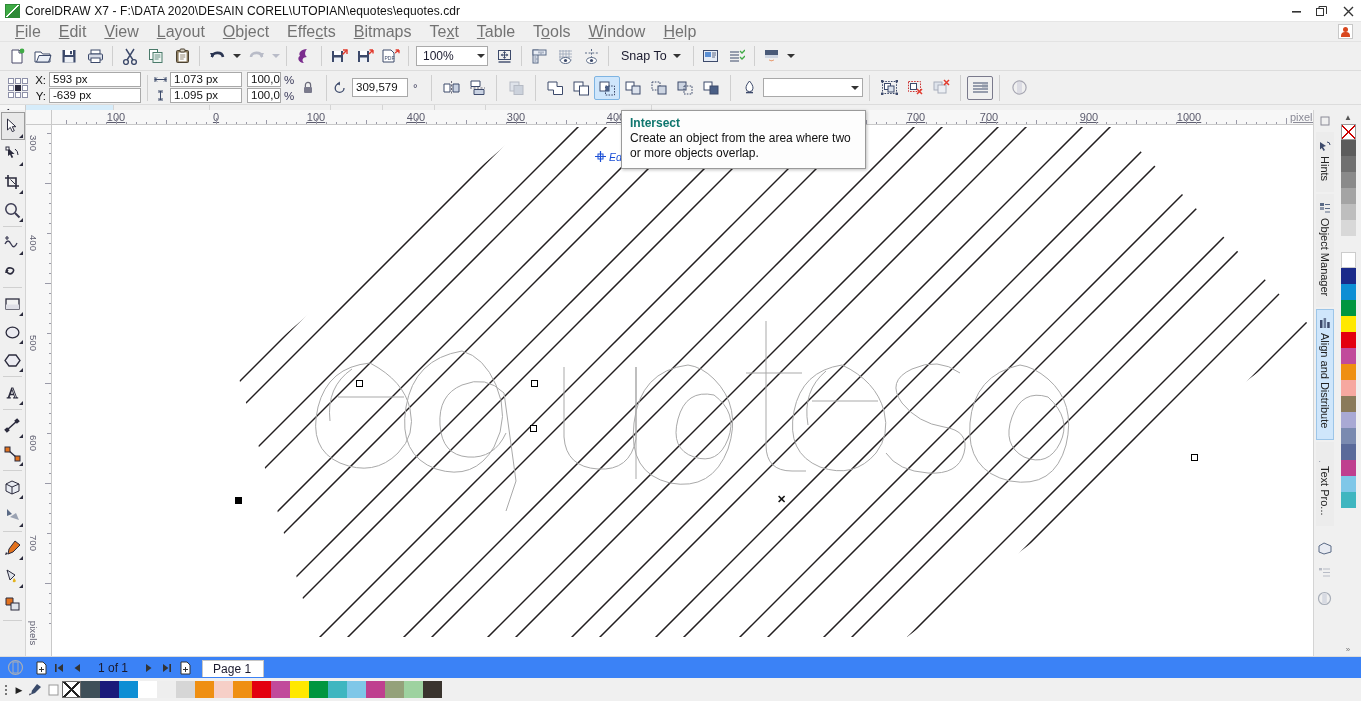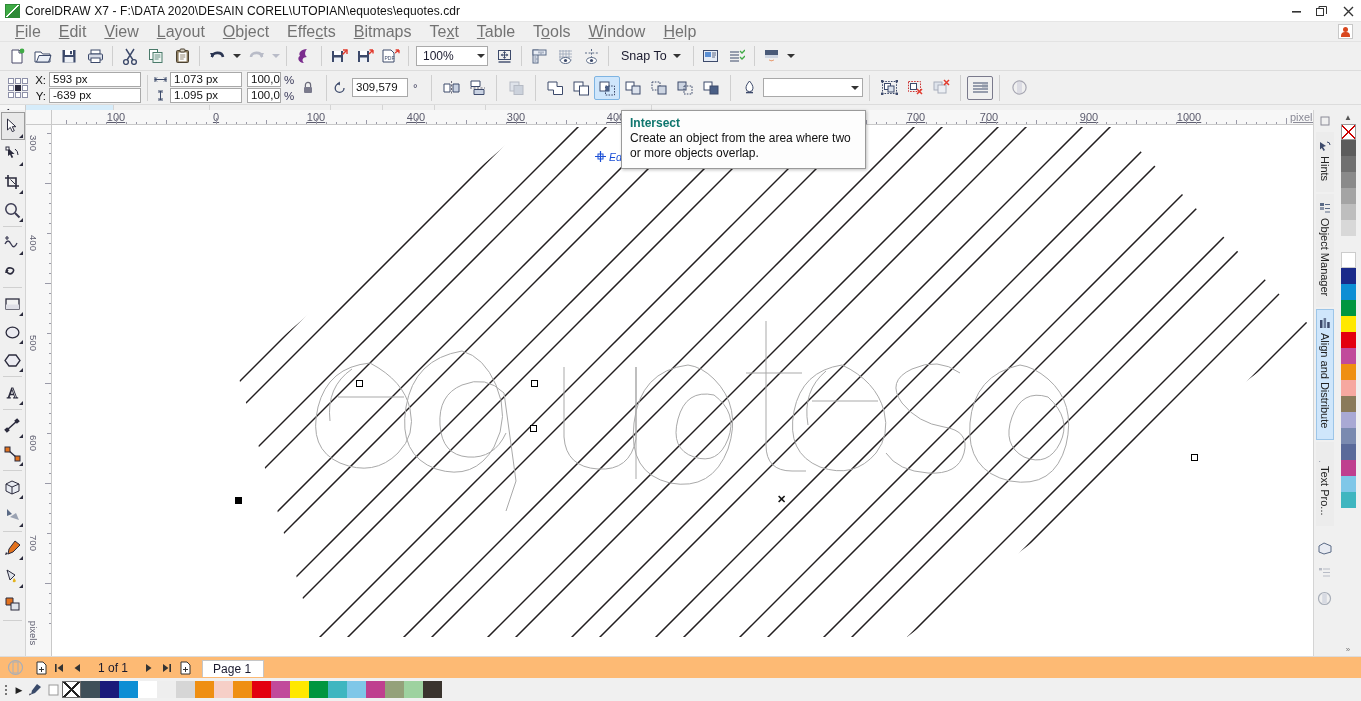--- a/index.html
+++ b/index.html
@@ -209,21 +209,21 @@
   .ps-sw { width:15px; height:16px; border:0; }
   .ps-none {
     width:15px;height:16px;background:#fff;
     background-image:linear-gradient(45deg,transparent 46%,#c00 46%,#c00 54%,transparent 54%),
                      linear-gradient(-45deg,transparent 46%,#c00 46%,#c00 54%,transparent 54%);
     border:1px solid #999;
   }
 
   
   .pagebar {
-    position:absolute; left:0; bottom:23px; right:0; height:22px; background:#fdba74;
+    position:absolute; left:0; bottom:23px; right:0; height:22px; background:#3b82f6;
     display:flex; align-items:center; border-top:1px solid #dcdcdc;
   }
   .pb-btn {
     width:18px; height:18px; display:flex; align-items:center; justify-content:center;
     font-size:10px; color:#333;
   }
   .pagecount { padding:0 12px; font-size:12px; }
   .pagetab {
     margin-left:8px; padding:1px 12px 1px 10px; font-size:12px; background:#fff;
     border:1px solid #c6c6c6; border-bottom:none; position:relative; top:1px;

